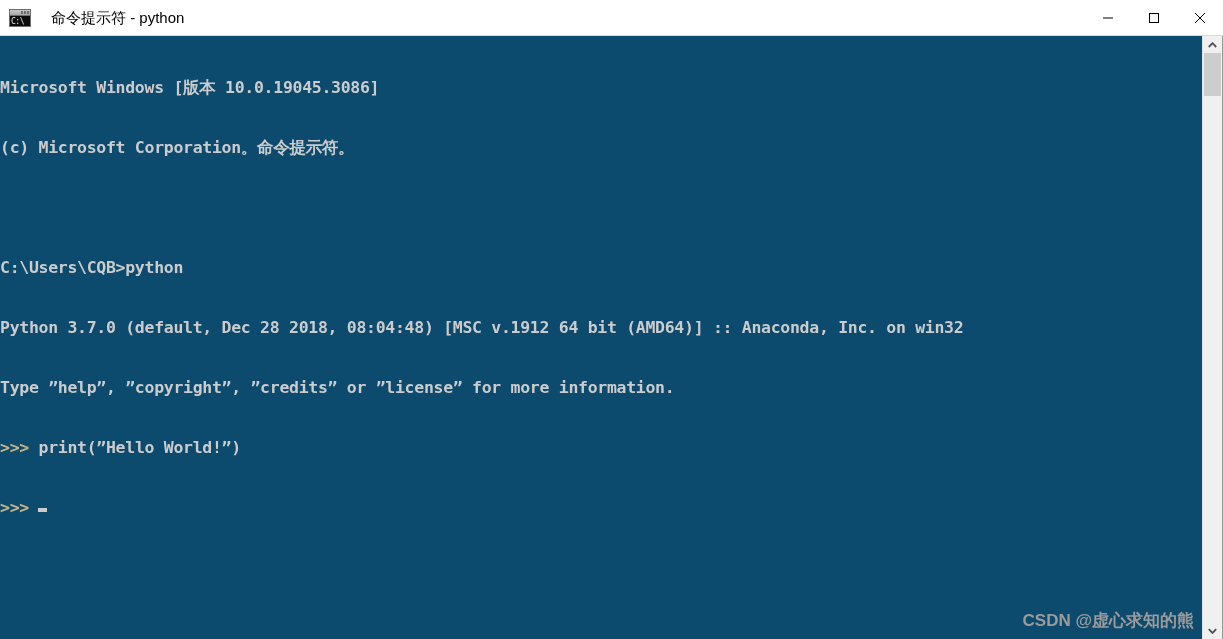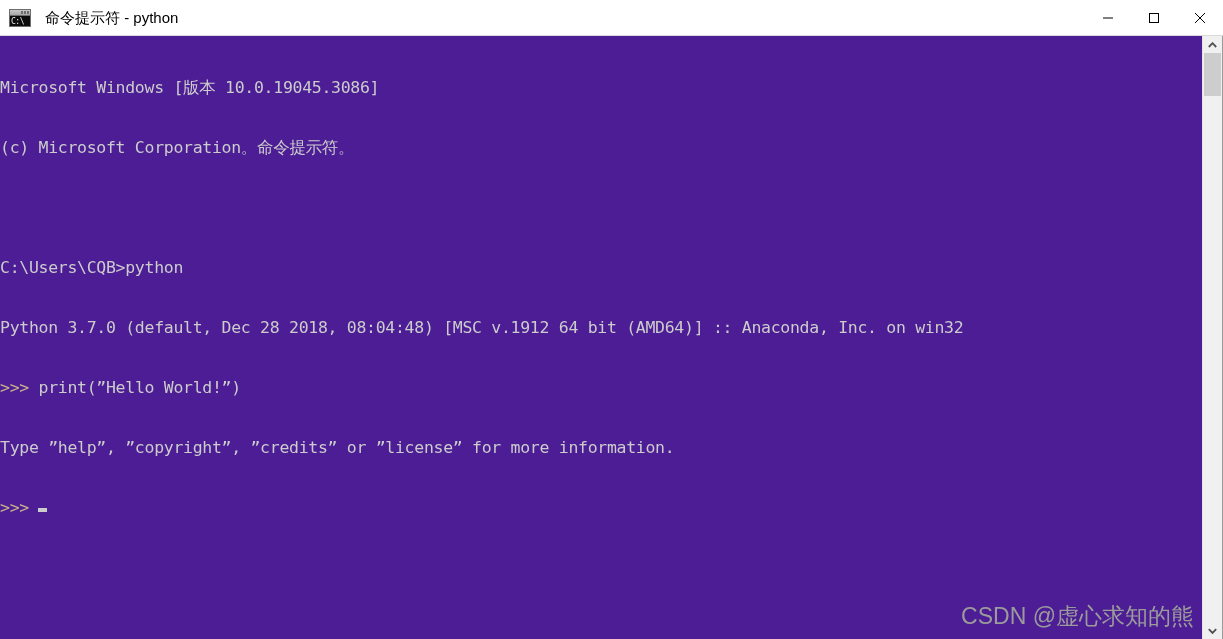--- a/index.html
+++ b/index.html
@@ -83,21 +83,21 @@
   #app-icon .icon-btns {
     position: absolute;
     right: 1px;
     top: 1px;
     width: 8px;
     height: 3px;
     background:
       linear-gradient(to right, #6e6e6e 2px, transparent 2px 3px, #6e6e6e 3px 5px, transparent 5px 6px, #6e6e6e 6px);
   }
   #window-title {
-    margin-left: 14px;
+    margin-left: 20px;
     font-size: 15px;
     color: #000000;
     white-space: nowrap;
     font-family: "Liberation Sans", sans-serif;
     line-height: 20px;
   }
 
   #window-controls {
     display: flex;
     height: 36px;
@@ -113,22 +113,23 @@
   }
   .win-btn svg { display: block; }
 
   
   #terminal {
     position: absolute;
     left: 0;
     top: 36px;
     width: 1202px;
     height: 603px;
-    background: #4c1d95;
-    overflow: hidden;
+    background: #0c4a6e;
+    overflow: hidden;
+    font-weight: bold;
   }
   #terminal-text {
     position: absolute;
     left: 0;
     top: 2px;
     width: 100%;
     font-family: "DejaVu Sans Mono", monospace;
     font-size: 16.5px;
     line-height: 20px;
     letter-spacing: -0.3px;
@@ -152,21 +153,21 @@
     margin-left: 9px;
     margin-bottom: 1px;
   }
 
   
   #watermark {
     position: absolute;
     right: 8px;
     bottom: 7px;
     color: #9b9b9b;
-    font-size: 23px;
+    font-size: 17px;
     font-family: "Liberation Sans", sans-serif;
     white-space: nowrap;
     pointer-events: none;
   }
 
   
   #scrollbar {
     position: absolute;
     left: 1202px;
     top: 36px;
@@ -240,22 +241,22 @@
     </div>
   </div>
 
   <div id="terminal">
     <div id="terminal-text">
       <span class="tline">Microsoft Windows [版本 10.0.19045.3086]</span>
       <span class="tline">(c) Microsoft Corporation。命令提示符。</span>
       <span class="tline"></span>
       <span class="tline">C:\Users\CQB&gt;python</span>
       <span class="tline">Python 3.7.0 (default, Dec 28 2018, 08:04:48) [MSC v.1912 64 bit (AMD64)] :: Anaconda, Inc. on win32</span>
+      <span class="tline">Type ”help”, ”copyright”, ”credits” or ”license” for more information.</span>
       <span class="tline"><span class="prompt-py">&gt;&gt;&gt;</span><span> print(”Hello World!”)</span></span>
-      <span class="tline">Type ”help”, ”copyright”, ”credits” or ”license” for more information.</span>
       <span class="tline"><span class="prompt-py">&gt;&gt;&gt;</span><span class="cursor"></span></span>
     </div>
     <div id="watermark">CSDN @虚心求知的熊</div>
   </div>
 
   <div id="scrollbar">
     <div id="sb-track"></div>
     <div class="sb-arrow" id="sb-up">
       <svg width="9" height="6" viewBox="0 0 9 6" aria-hidden="true">
         <polyline points="0.8,5 4.5,1.2 8.2,5" fill="none" stroke="#505050" stroke-width="1.8"></polyline>

